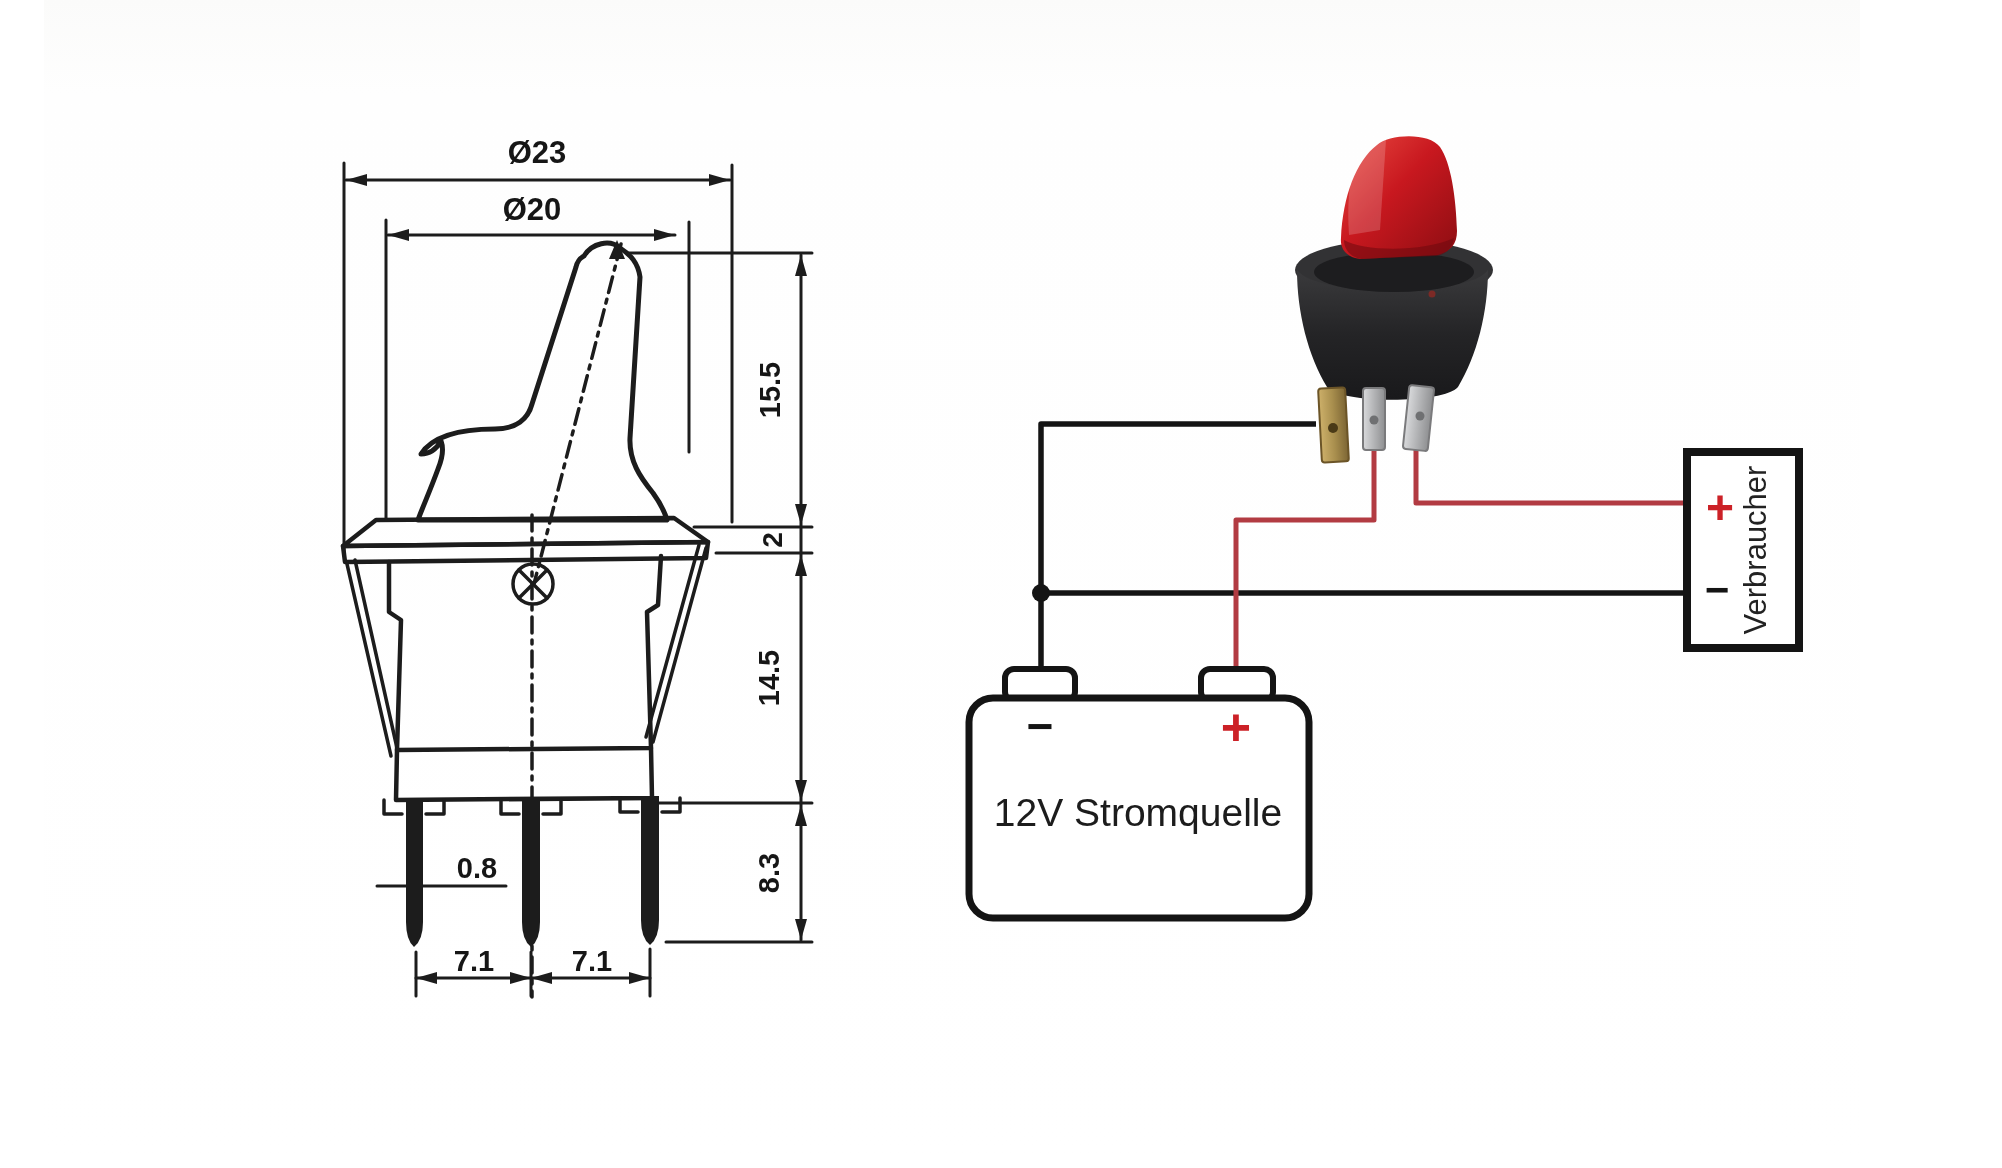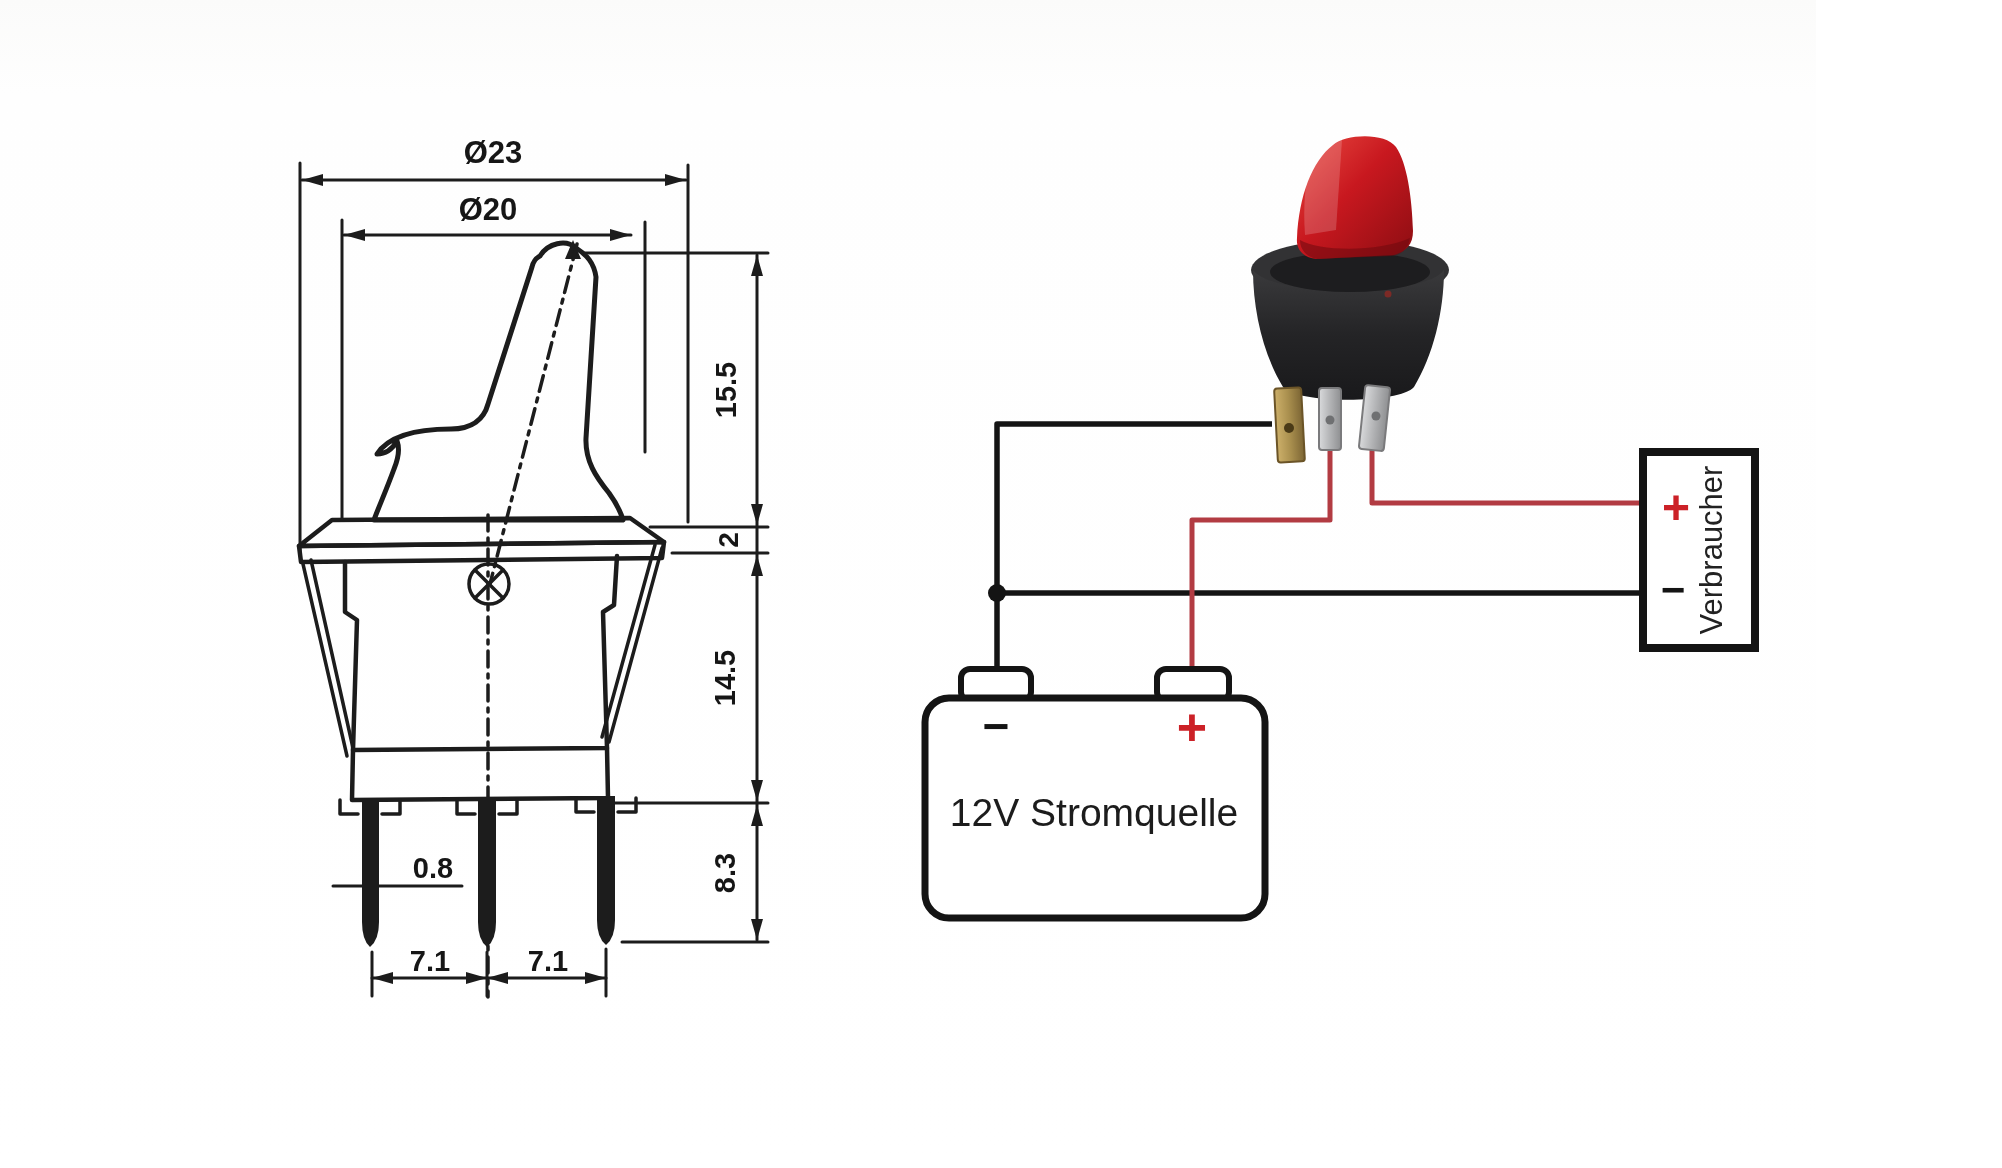--- a/index.html
+++ b/index.html
@@ -2,20 +2,21 @@
 <html><head>
 <meta charset="utf-8">
 <style>
   html,body{margin:0;padding:0;background:#ffffff;}
   #canvas{
     position:relative;
     width:1816px;height:1168px;
     background:linear-gradient(180deg,#fbfbfa 0%,#fefefe 8%,#ffffff 100%);
     overflow:hidden;
     font-family:"Liberation Sans", sans-serif;
+    margin-left:44px;
   }
   svg text{font-family:"Liberation Sans", sans-serif;}
   .dimtxt{font-weight:bold;fill:#161616;}
 </style>
 </head>
 <body>
 
 <div id="canvas">
 <svg width="2002" height="1168" viewBox="0 0 2002 1168" xmlns="http://www.w3.org/2000/svg">
 

